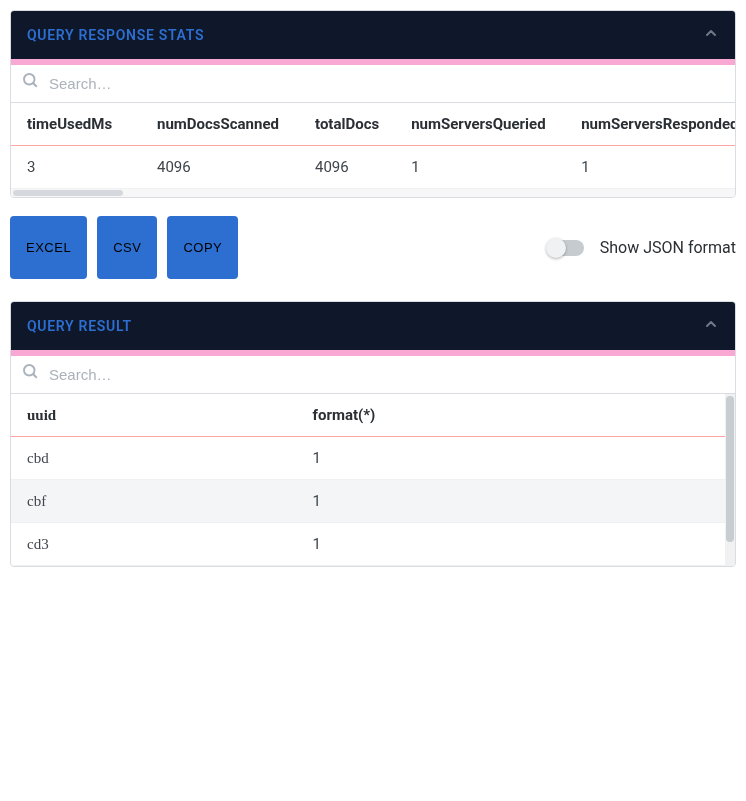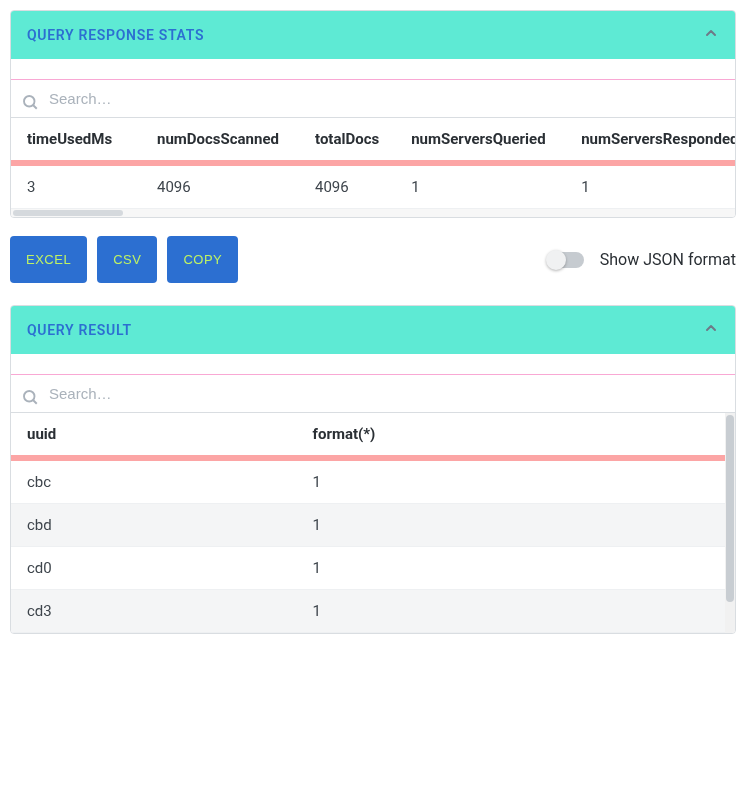--- a/index.html
+++ b/index.html
@@ -14,44 +14,43 @@
       width: 746px;
       color: #333;
     }
     .panel {
       border: 1px solid #d9dde1;
       border-radius: 4px;
       margin-bottom: 18px;
       overflow: hidden;
     }
     .panel-header {
-      background: #5eead4;
+      background: #0f172a;
       padding: 14px 16px;
       display: flex;
       justify-content: space-between;
       align-items: center;
       cursor: pointer;
     }
     .panel-title {
       color: #2c6fd1;
       font-weight: 600;
       font-size: 14px;
       letter-spacing: 0.7px;
     }
     .chevron {
       color: #6e7a87;
     }
     .search-bar {
-      border-top: 1px solid #f9a8d4;
+      border-top: 6px solid #f9a8d4;
       border-bottom: 1px solid #d9dde1;
       display: flex;
-      align-items: flex-end;
+      align-items: flex-start;
       padding: 6px 10px;
       background: #fff;
-      margin-top: 20px;
     }
     .search-input {
       border: none;
       outline: none;
       font-size: 15px;
       flex: 1;
       padding: 4px 6px;
       color: #5f6b76;
     }
     .search-input::placeholder {
@@ -66,21 +65,21 @@
     table {
       width: 100%;
       border-collapse: collapse;
       font-size: 15px;
     }
     th {
       text-align: left;
       padding: 12px 16px;
       font-weight: 700;
       color: #2a2f34;
-      border-bottom: 6px solid #fca5a5;
+      border-bottom: 1px solid #fca5a5;
       white-space: nowrap;
     }
     td {
       padding: 12px 16px;
       color: #3e454c;
       border-bottom: 1px solid #eef0f2;
       white-space: nowrap;
     }
     tbody tr:nth-child(even) td {
       background: #f4f5f6;
@@ -95,24 +94,24 @@
       align-items: center;
       justify-content: space-between;
       margin-bottom: 22px;
     }
     .btn-group {
       display: flex;
       gap: 10px;
     }
     .btn {
       background: #2c6fd1;
-      color: #bef264;
+      color: #000000;
       border: none;
       border-radius: 4px;
-      padding: 16px 16px;
+      padding: 24px 16px;
       font-size: 13px;
       font-weight: 500;
       letter-spacing: 0.5px;
       cursor: pointer;
     }
     .toggle-wrap {
       display: flex;
       align-items: center;
       gap: 16px;
     }
@@ -139,21 +138,21 @@
       color: #2a2f34;
     }
     .result-container {
       display: flex;
     }
     .result-table-wrap {
       flex: 1;
       max-height: 395px;
       overflow-y: hidden;
     }
-    .result-table th:nth-child(1), .result-table td:nth-child(1) { width: 40%; }
+    .result-table th:nth-child(1), .result-table td:nth-child(1) { width: 40%; font-family: Liberation Serif, serif; }
     .result-table th:nth-child(2), .result-table td:nth-child(2) { width: 60%; }
     .fake-scrollbar {
       width: 10px;
       background: #f1f1f1;
       position: relative;
     }
     .fake-scrollbar-thumb {
       position: absolute;
       top: 2px;
       left: 1px;
@@ -261,30 +260,26 @@
   <div class="result-container">
     <div class="result-table-wrap">
       <table class="result-table">
         <thead>
           <tr>
             <th>uuid</th>
             <th>format(*)</th>
           </tr>
         </thead>
         <tbody id="result-body">
-        <tr>
-              <td>cbc</td>
-              <td>1</td>
-            </tr>
             <tr>
               <td>cbd</td>
               <td>1</td>
             </tr>
             <tr>
-              <td>cd0</td>
+              <td>cbf</td>
               <td>1</td>
             </tr>
             <tr>
               <td>cd3</td>
               <td>1</td>
             </tr>
           </tbody>
       </table>
     </div>
     <div class="fake-scrollbar">

